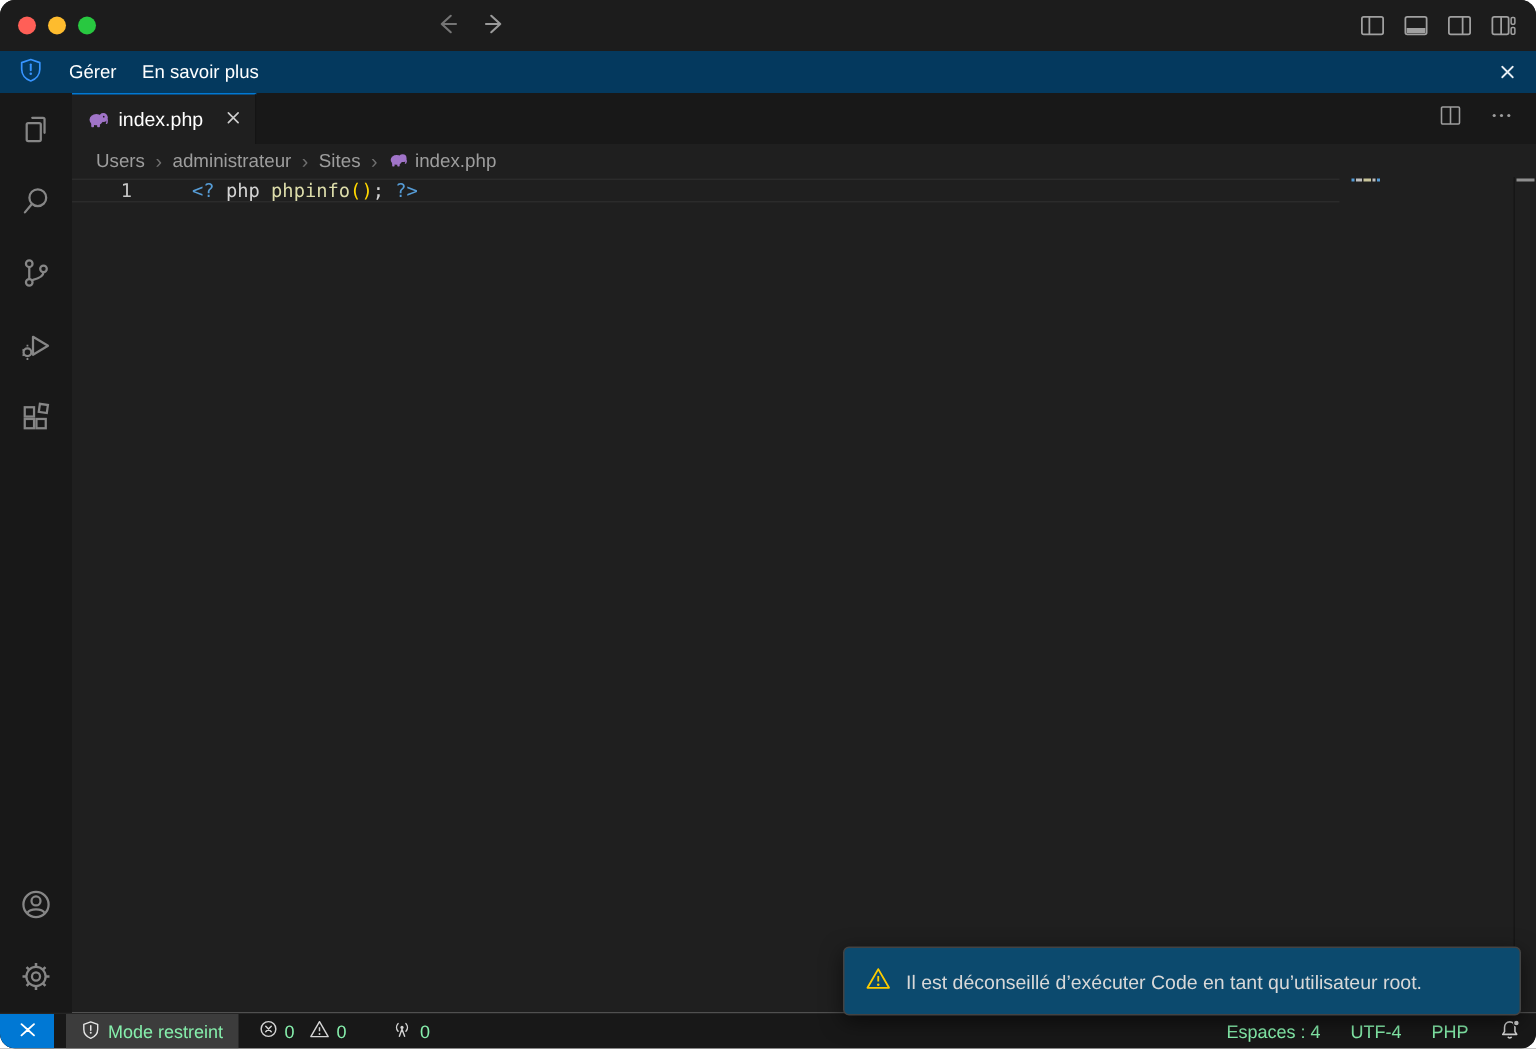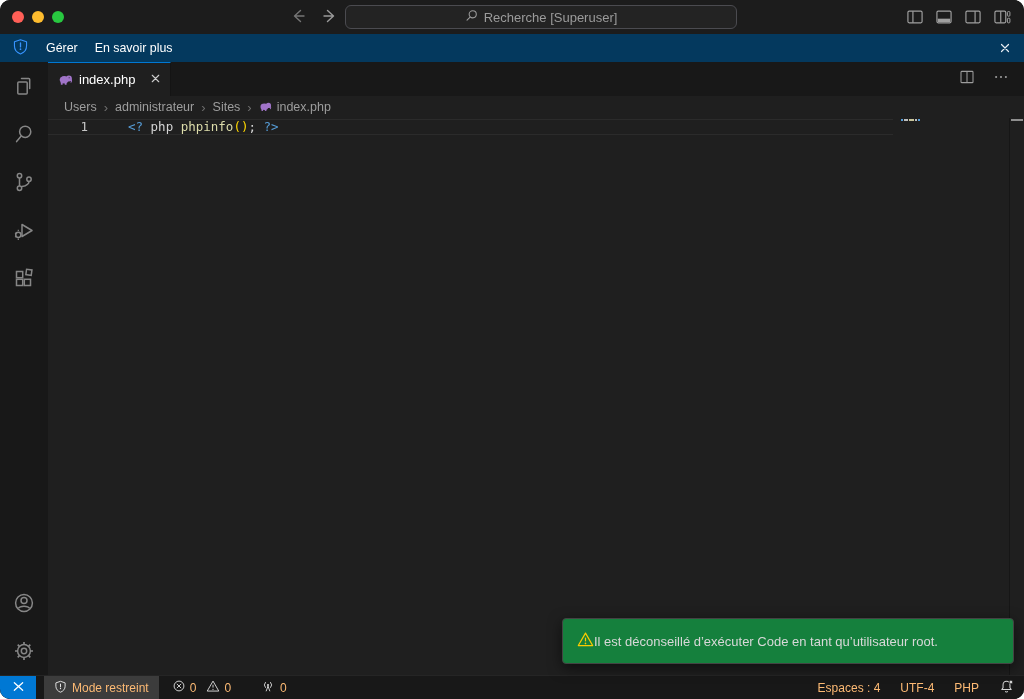--- a/index.html
+++ b/index.html
@@ -57,37 +57,37 @@
   .gutter{position:absolute;left:0;top:2px;width:40px;text-align:right;color:#c6c6c6;line-height:14px;}
   .codeline{position:absolute;left:80px;top:2px;white-space:pre;line-height:14px;cursor:text;}
   .minimap{position:absolute;left:845px;top:0;width:117px;height:100%;}
   .mm-line{position:absolute;left:8px;top:1px;display:flex;gap:1px;height:2px;}
   .mm-line i{display:block;height:2px;}
   .ruler{position:absolute;right:0;top:0;width:14px;height:100%;border-left:1px solid #161616;}
   .ruler-mark{position:absolute;top:1px;left:1px;right:1px;height:2px;background:#8f8f8f;}
   
   .statusbar{
     height:24px;background:#181818;border-top:1px solid #252525;box-sizing:border-box;
-    display:flex;align-items:center;font-size:12px;color:#fdba74;
+    display:flex;align-items:center;font-size:12px;color:#86efac;
   }
   .sb-item{display:flex;align-items:center;gap:5px;padding:0 8px;height:100%;cursor:pointer;}
   .remote{width:36px;background:#0078d4;display:grid;place-items:center;height:100%;cursor:pointer;flex-shrink:0;}
   .restricted{background:#3c3c3c;margin-left:8px;padding:0 10px;}
   .problems{margin-left:5px;gap:4px;}
   .problems .n{margin-right:6px;}
   .ports{margin-left:8px;gap:5px;}
   .sb-right{margin-left:auto;display:flex;align-items:center;height:100%;text-align:right;}
   .sb-right .sb-item{padding:0 10px;}
   .bell{padding-right:10px;}
   
   .toast{
-    position:absolute;right:10px;bottom:35px;width:452px;height:46px;box-sizing:border-box;
-    background:#15803d;border:1px solid #434343;border-radius:4px;
+    position:absolute;right:10px;bottom:22px;width:452px;height:46px;box-sizing:border-box;
+    background:#0c4a6e;border:1px solid #434343;border-radius:4px;
     box-shadow:0 4px 14px rgba(0,0,0,.55);
-    display:flex;align-items:center;padding:0 14px;
+    display:flex;align-items:center;gap:10px;padding:0 14px;
     color:#d8d8d8;font-size:13px;cursor:pointer;
   }
   svg{flex-shrink:0;}
 </style>
 </head>
 <body>
 
 <div class="window">
 
   <div class="titlebar">
@@ -100,29 +100,20 @@
       <span>
         <svg width="20" height="20" viewBox="0 0 20 20">
             <path d="M12.5 4.5 L6.5 10 L12.5 15.5 M6.5 10 H16" stroke="#757575" stroke-width="1.4" fill="none" stroke-linecap="round" stroke-linejoin="round"></path>
           </svg>
       </span>
       <span>
         <svg width="20" height="20" viewBox="0 0 20 20">
             <path d="M7.5 4.5 L13.5 10 L7.5 15.5 M13.5 10 H4" stroke="#9a9a9a" stroke-width="1.4" fill="none" stroke-linecap="round" stroke-linejoin="round"></path>
           </svg>
       </span>
-    </div>
-    <div class="searchbox">
-      <span>
-        <svg width="13" height="13" viewBox="0 0 16 16">
-            <circle cx="9.5" cy="6.5" r="4.4" stroke="#9b9b9b" stroke-width="1.3" fill="none"></circle>
-            <path d="M6.3 10 L2.5 13.8" stroke="#9b9b9b" stroke-width="1.3" stroke-linecap="round"></path>
-          </svg>
-      </span>
-      <span>Recherche [Superuser]</span>
     </div>
     <div class="layout-controls">
       <span>
         <svg width="20" height="20" viewBox="0 0 24 24">
             <rect x="3.5" y="5" width="17" height="14" rx="1.5" stroke="#a0a0a0" stroke-width="1.4" fill="none"></rect>
             <line x1="9.5" y1="5" x2="9.5" y2="19" stroke="#a0a0a0" stroke-width="1.4"></line>
           </svg>
       </span>
       <span>
         <svg width="20" height="20" viewBox="0 0 24 24">

